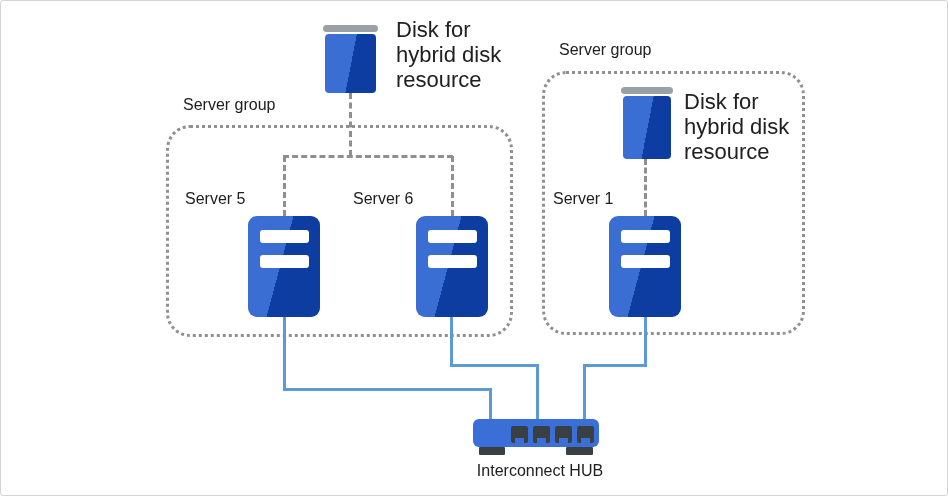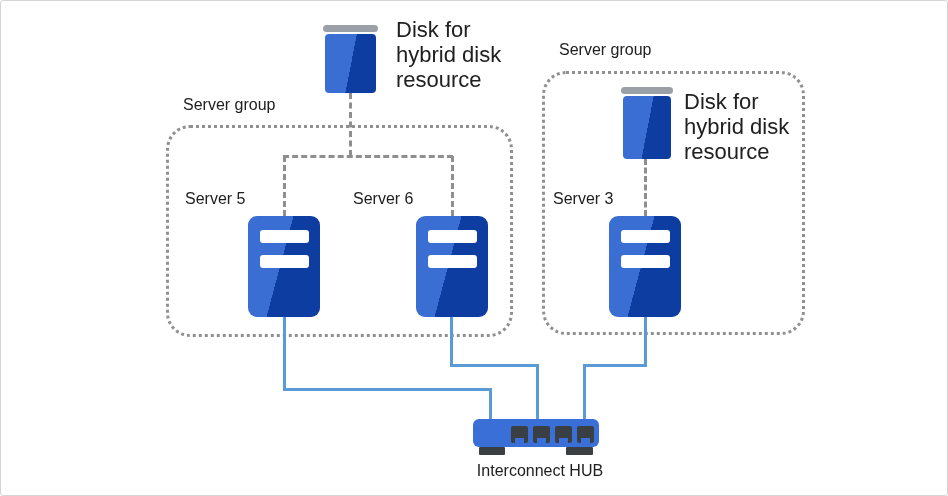--- a/index.html
+++ b/index.html
@@ -89,21 +89,21 @@
   <div class="disk-cap  disk1-cap"></div>
   <div class="disk-body disk1-body"></div>
   <div class="wrap-label" style="left:395px; top:16px; width:106px;">Disk for hybrid disk resource</div>
 
   <div class="disk-cap  disk2-cap"></div>
   <div class="disk-body disk2-body"></div>
   <div class="wrap-label" style="left:683px; top:88px; width:106px;">Disk for hybrid disk resource</div>
 
   <div class="label" style="left:184px; top:186px;">Server 5</div>
   <div class="label" style="left:352px; top:186px;">Server 6</div>
-  <div class="label" style="left:552px; top:186px;">Server 3</div>
+  <div class="label" style="left:552px; top:186px;">Server 1</div>
 
   <div class="server server-1">
     <div class="slot slot1"></div>
     <div class="slot slot2"></div>
   </div>
   <div class="server server-2">
     <div class="slot slot1"></div>
     <div class="slot slot2"></div>
   </div>
   <div class="server server-3">

